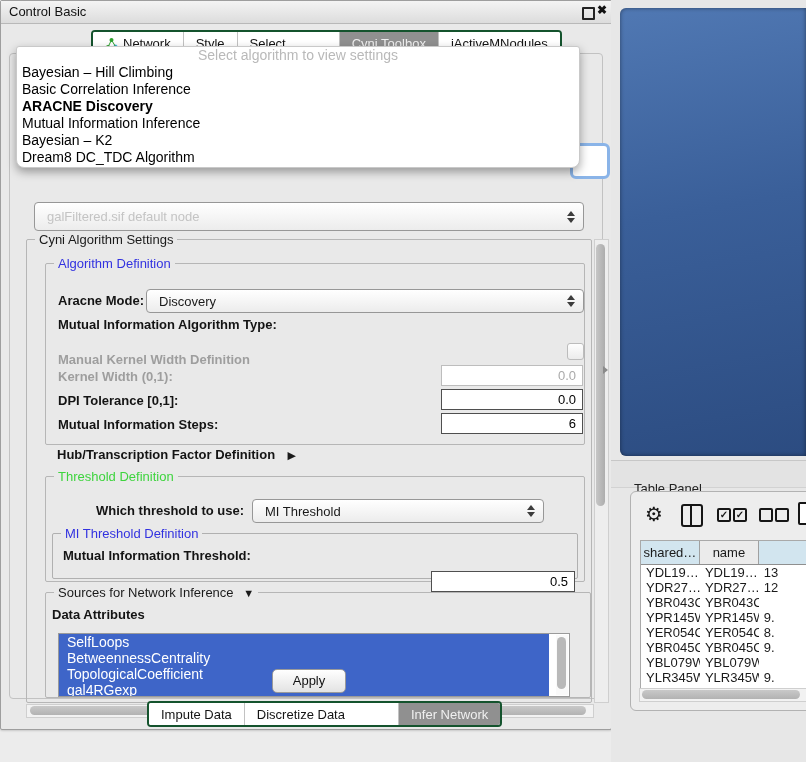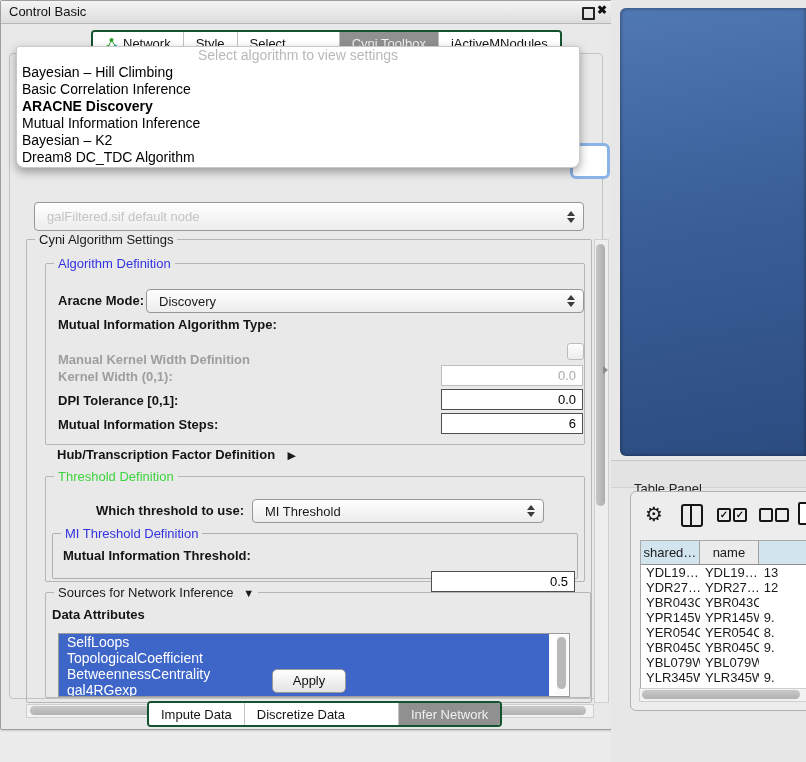--- a/index.html
+++ b/index.html
@@ -225,22 +225,22 @@
 
         <div class="group" id="src-group">
           <span class="gtitle">
             <span>Sources for Network Inference</span>
             <span class="arrow-glyph" style="margin-left:6px;">▼</span>
           </span>
           <span class="flabel" style="left:6px;top:14px;">Data Attributes</span>
           <div id="attr-list">
             <div id="attr-items">
                 <div class="attr-item">SelfLoops</div>
+                <div class="attr-item">BetweennessCentrality</div>
                 <div class="attr-item">TopologicalCoefficient</div>
-                <div class="attr-item">BetweennessCentrality</div>
                 <div class="attr-item">gal4RGexp</div>
               </div>
             <div id="attr-vscroll">
                 <div class="thumb"></div>
               </div>
           </div>
         </div>
       </div>
 
       <div class="vscroll" style="left:584px;top:185px;width:13px;height:462px;">

